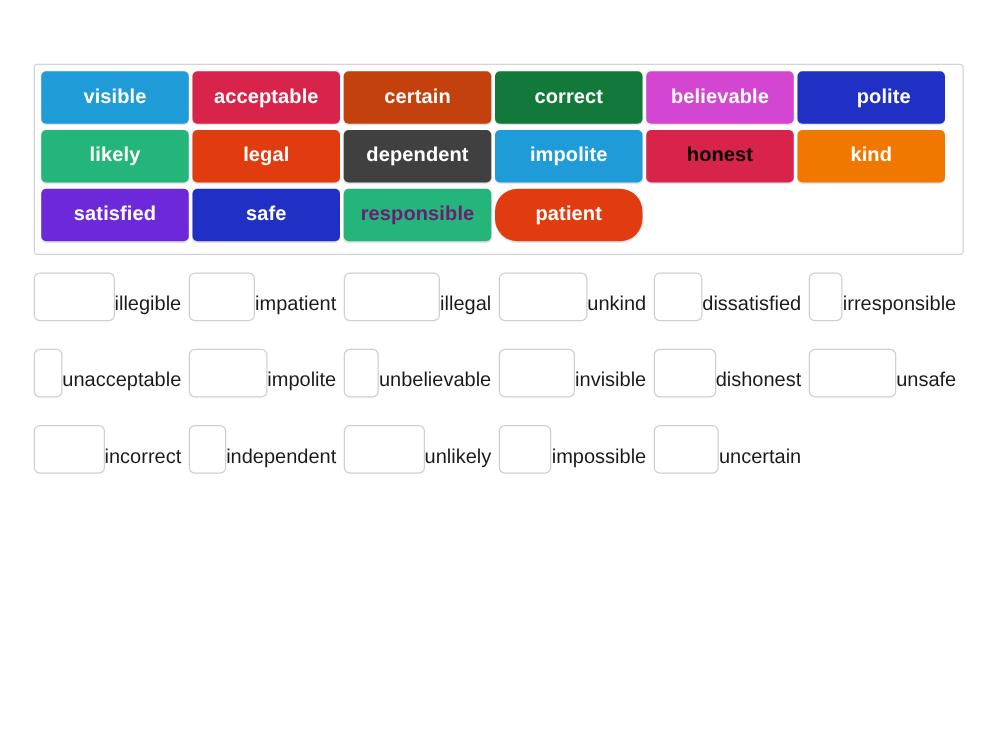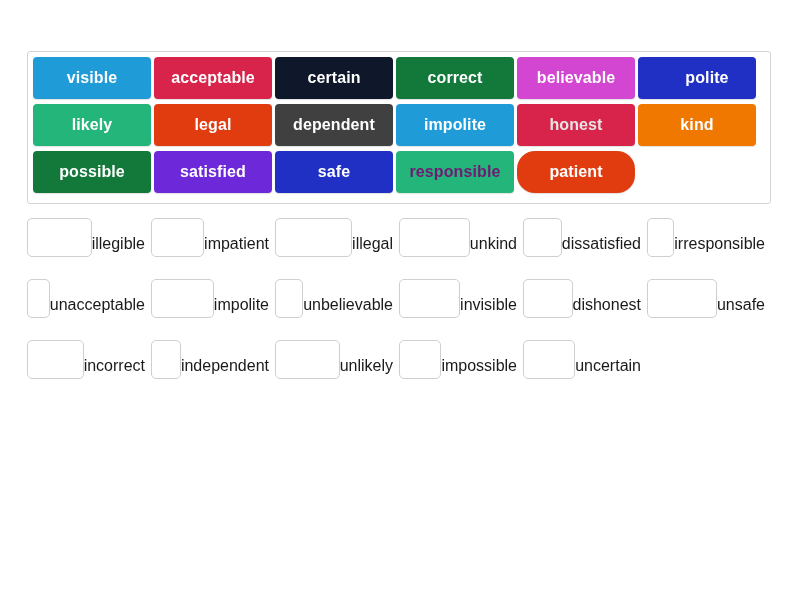--- a/index.html
+++ b/index.html
@@ -112,35 +112,34 @@
 </style>
 </head>
 <body>
 
 <div id="app">
 
   <div class="tile-bank">
     <div class="tile-row">
         <div class="tile" style="background: rgb(31, 155, 216); color: rgb(255, 255, 255);">visible</div>
         <div class="tile" style="background: rgb(216, 36, 74); color: rgb(255, 255, 255);">acceptable</div>
-        <div class="tile" style="background: #0f172a; color: rgb(255, 255, 255);">certain</div>
+        <div class="tile" style="background: #c2410c; color: rgb(255, 255, 255);">certain</div>
         <div class="tile" style="background: rgb(18, 121, 58); color: rgb(255, 255, 255);">correct</div>
         <div class="tile" style="background: rgb(210, 70, 210); color: rgb(255, 255, 255);">believable</div>
         <div class="tile" style="background: rgb(33, 48, 196); color: rgb(255, 255, 255); padding-left: 20px;">polite</div>
       </div>
     <div class="tile-row">
         <div class="tile" style="background: rgb(35, 181, 121); color: rgb(255, 255, 255);">likely</div>
         <div class="tile" style="background: rgb(224, 60, 16); color: rgb(255, 255, 255);">legal</div>
         <div class="tile" style="background: #404040; color: rgb(255, 255, 255);">dependent</div>
         <div class="tile" style="background: rgb(31, 155, 216); color: rgb(255, 255, 255);">impolite</div>
-        <div class="tile" style="background: rgb(216, 36, 74); color: #e5e5e5;">honest</div>
+        <div class="tile" style="background: rgb(216, 36, 74); color: #000000;">honest</div>
         <div class="tile" style="background: rgb(240, 120, 0); color: rgb(255, 255, 255);">kind</div>
       </div>
     <div class="tile-row">
-        <div class="tile" style="background: rgb(18, 121, 58); color: rgb(255, 255, 255);">possible</div>
         <div class="tile" style="background: #6d28d9; color: rgb(255, 255, 255);">satisfied</div>
         <div class="tile" style="background: rgb(33, 48, 196); color: rgb(255, 255, 255);">safe</div>
         <div class="tile" style="background: rgb(35, 181, 121); color: #701a75;">responsible</div>
         <div class="tile" style="background: rgb(224, 60, 16); color: rgb(255, 255, 255); border-radius: 18px;">patient</div>
         <div class="tile empty-slot" style="background: transparent; color: rgb(255, 255, 255);"></div>
       </div>
   </div>
 
   <div class="answers">
     <div class="answer-row">

